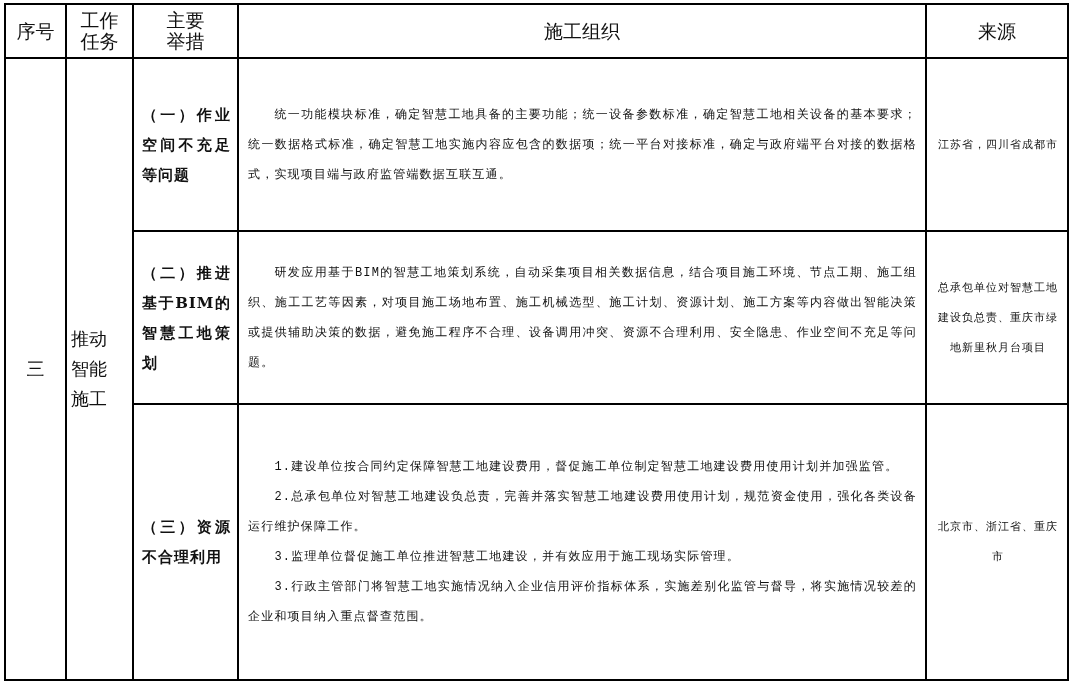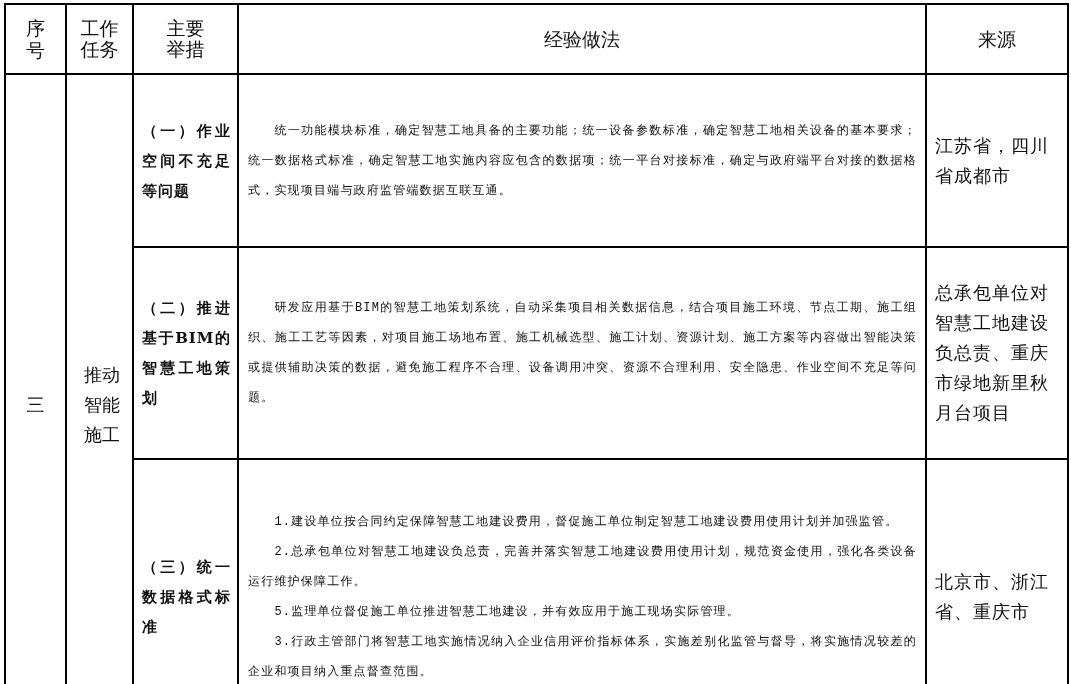--- a/index.html
+++ b/index.html
@@ -18,40 +18,40 @@
   table.main {
     position: absolute;
     left: 4px;
     top: 3px;
     border-collapse: collapse;
     table-layout: fixed;
     width: 1063px;
   }
   table.main td, table.main th {
     border: 2px solid #000;
-    padding: 12px;
+    padding: 4px;
     vertical-align: middle;
   }
   .hdr th {
     height: 44px;
     font-weight: normal;
     font-size: 19px;
     text-align: center;
     line-height: 22px;
   }
   .hdr th.stack {
     line-height: 21px;
     text-align: center;
   }
   .seq {
     text-align: center;
     font-size: 18px;
   }
   .task {
-    text-align: right;
+    text-align: left;
     font-size: 18px;
     line-height: 30px;
   }
   .measure {
     font-family: "DejaVu Serif", "Liberation Serif", serif;
     font-weight: bold;
     font-size: 15px;
     line-height: 30px;
     padding: 0 6px 0 8px !important;
     text-align: justify;
@@ -64,27 +64,28 @@
     padding: 0 8px 0 9px !important;
     text-align: justify;
     letter-spacing: 1.2px;
   }
   .practice p {
     margin: 0;
     text-indent: 2.2em;
   }
   .source {
     font-family: "DejaVu Serif", "Liberation Serif", serif;
-    font-size: 18px;
+    font-size: 11px;
     line-height: 30px;
     padding: 0 6px 0 8px !important;
     letter-spacing: 1px;
+    text-align: center;
   }
   .row1 { height: 173px; }
-  .row2 { height: 212px; }
+  .row2 { height: 173px; }
   .row3 { height: 276px; }
 </style>
 </head>
 <body>
 
 <table class="main">
   <colgroup>
     <col style="width:61px">
     <col style="width:67px">
     <col style="width:105px">
@@ -95,21 +96,21 @@
     <tr class="hdr">
       <th>序号</th>
       <th class="stack">
         <span>工作</span><br>
         <span>任务</span>
       </th>
       <th class="stack">
         <span>主要</span><br>
         <span>举措</span>
       </th>
-      <th>经验做法</th>
+      <th>施工组织</th>
       <th>来源</th>
     </tr>
   </thead>
   <tbody>
     <tr class="row1">
       <td class="seq" rowspan="3">三</td>
       <td class="task" rowspan="3">
         <span>推动</span><br>
         <span>智能</span><br>
         <span>施工</span>
@@ -121,23 +122,23 @@
       <td class="source">江苏省，四川省成都市</td>
     </tr>
     <tr class="row2">
       <td class="measure">（二）推进基于BIM的智慧工地策划</td>
       <td class="practice">
         <p>研发应用基于BIM的智慧工地策划系统，自动采集项目相关数据信息，结合项目施工环境、节点工期、施工组织、施工工艺等因素，对项目施工场地布置、施工机械选型、施工计划、资源计划、施工方案等内容做出智能决策或提供辅助决策的数据，避免施工程序不合理、设备调用冲突、资源不合理利用、安全隐患、作业空间不充足等问题。</p>
       </td>
       <td class="source">总承包单位对智慧工地建设负总责、重庆市绿地新里秋月台项目</td>
     </tr>
     <tr class="row3">
-      <td class="measure">（三）统一数据格式标准</td>
+      <td class="measure">（三）资源不合理利用</td>
       <td class="practice">
         <p>1.建设单位按合同约定保障智慧工地建设费用，督促施工单位制定智慧工地建设费用使用计划并加强监管。</p>
         <p>2.总承包单位对智慧工地建设负总责，完善并落实智慧工地建设费用使用计划，规范资金使用，强化各类设备运行维护保障工作。</p>
-        <p>5.监理单位督促施工单位推进智慧工地建设，并有效应用于施工现场实际管理。</p>
+        <p>3.监理单位督促施工单位推进智慧工地建设，并有效应用于施工现场实际管理。</p>
         <p>3.行政主管部门将智慧工地实施情况纳入企业信用评价指标体系，实施差别化监管与督导，将实施情况较差的企业和项目纳入重点督查范围。</p>
       </td>
       <td class="source">北京市、浙江省、重庆市</td>
     </tr>
   </tbody>
 </table>
 
 </body></html>

